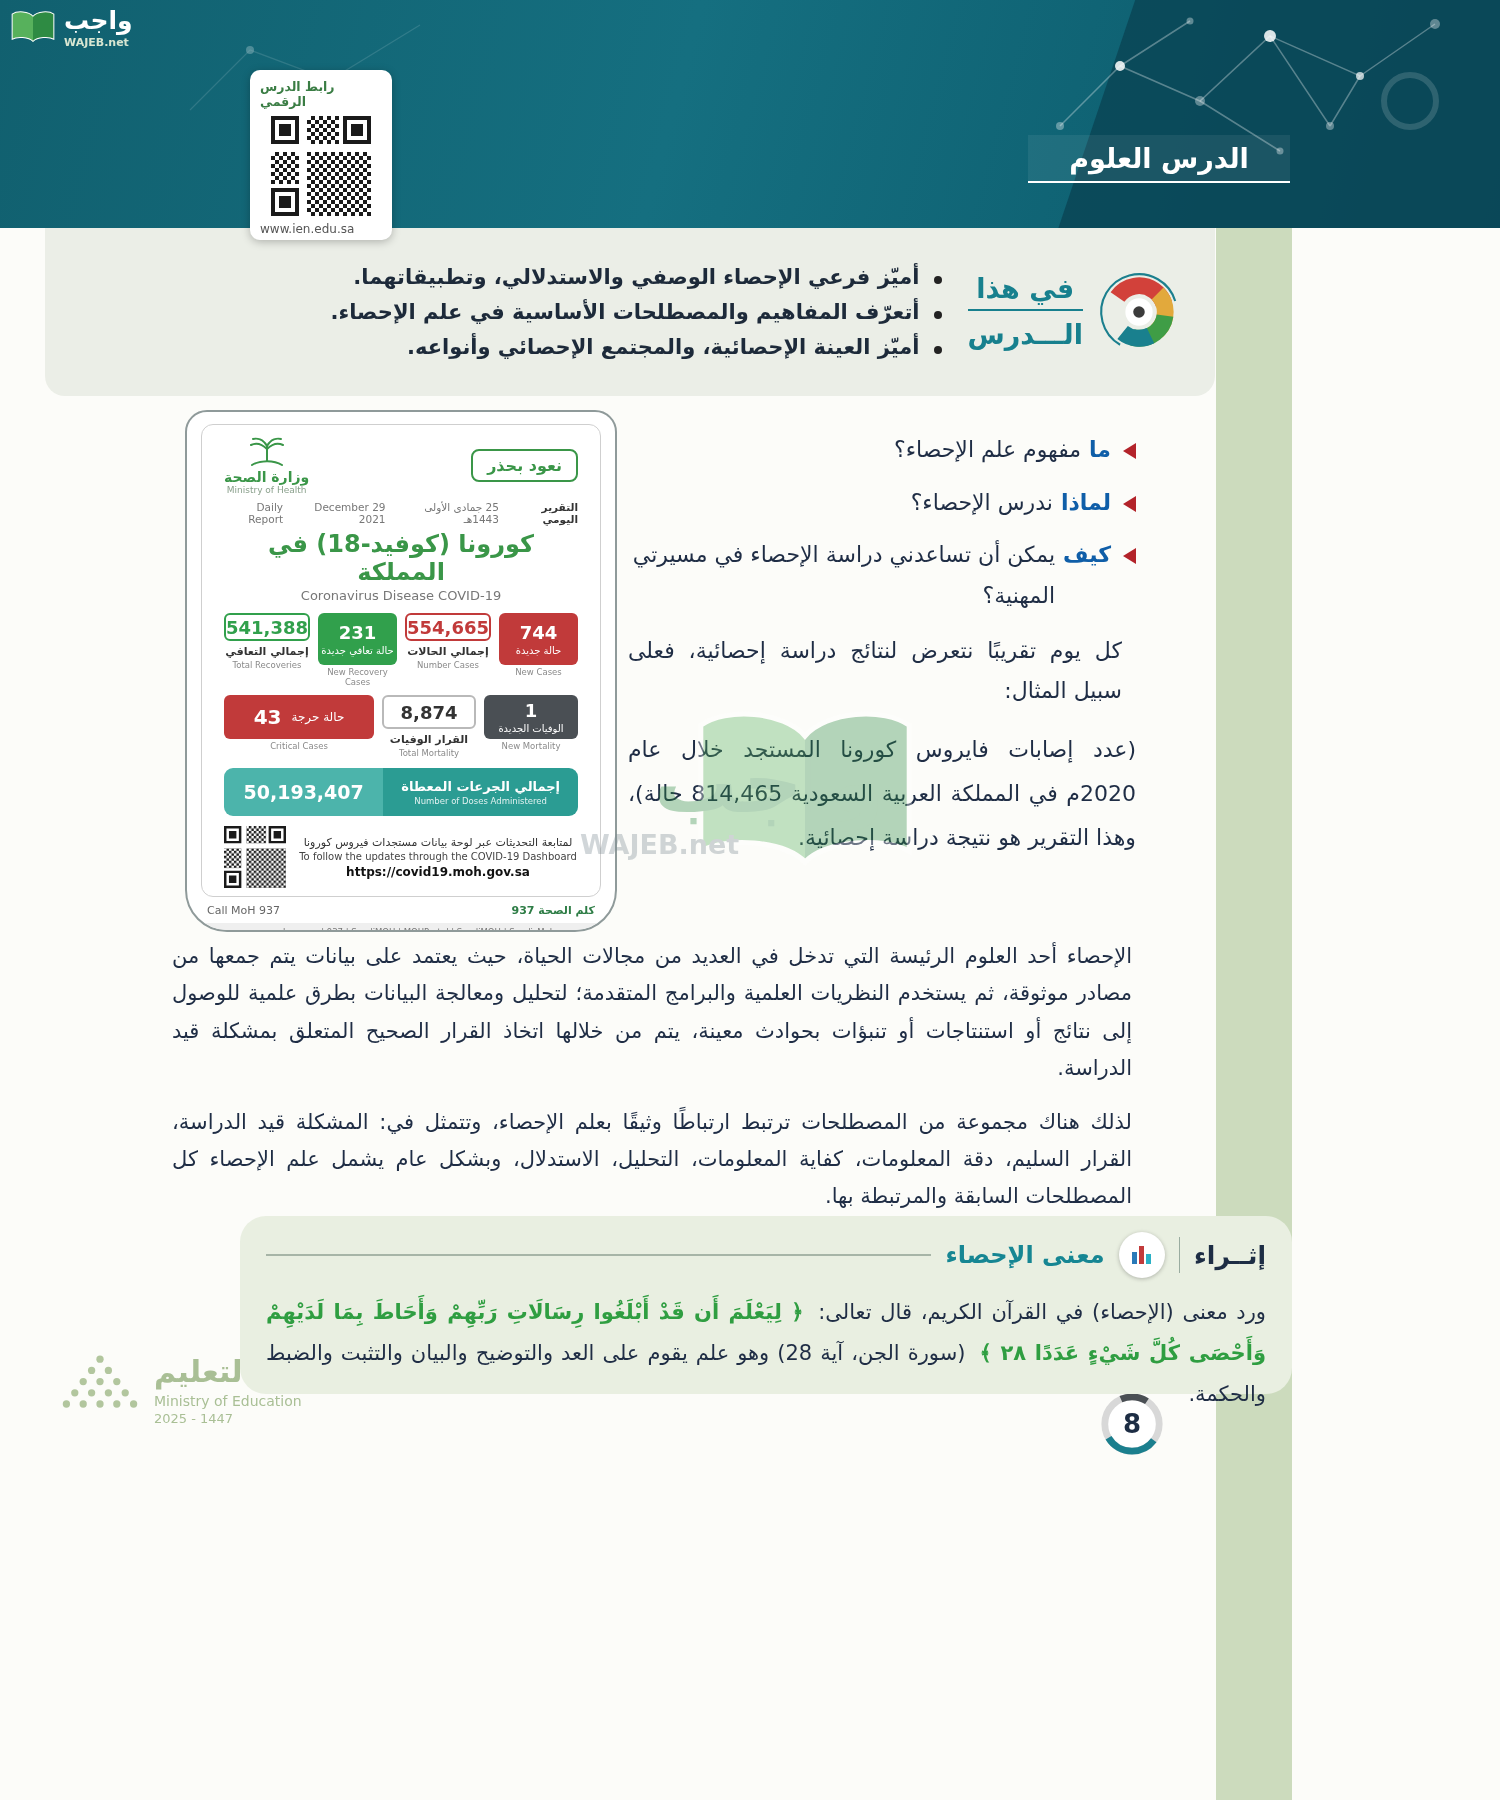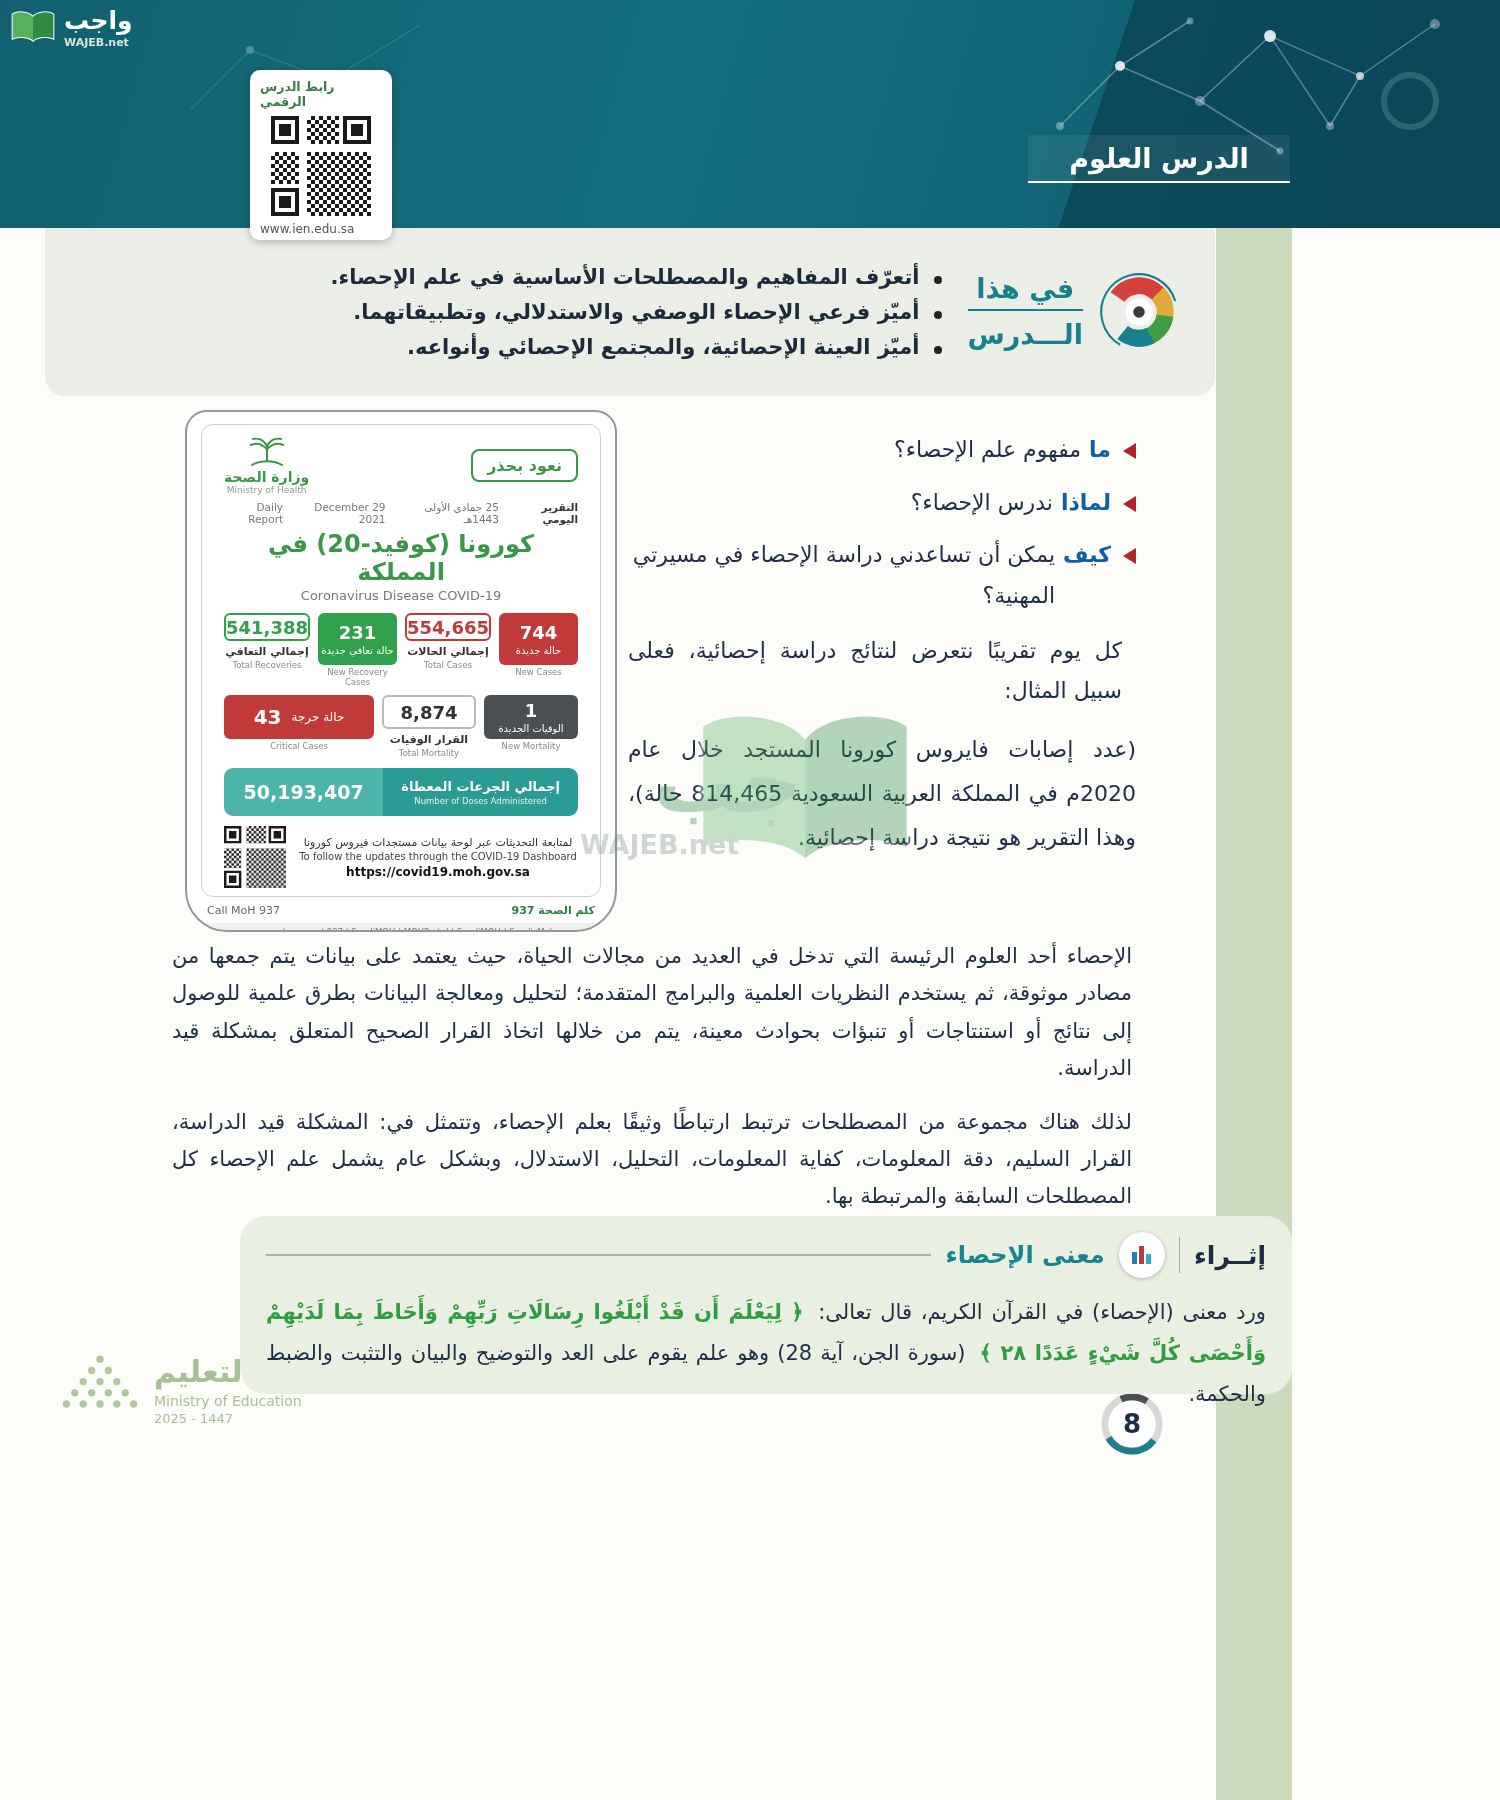--- a/index.html
+++ b/index.html
@@ -256,25 +256,25 @@
         <circle cx="40" cy="40" r="5.5" fill="#3b3b3b"></circle>
       </svg>
       <div class="obj-badge-text">
         <div>في هذا</div>
         <div class="l2">الـــدرس</div>
       </div>
     </div>
     <ul class="obj-list">
       <li>
           <span class="obj-dot"></span>
-          <span>أتعرّف المفاهيم والمصطلحات الأساسية في علم الإحصاء.</span>
+          <span>أميّز فرعي الإحصاء الوصفي والاستدلالي، وتطبيقاتهما.</span>
         </li>
       <li>
           <span class="obj-dot"></span>
-          <span>أميّز فرعي الإحصاء الوصفي والاستدلالي، وتطبيقاتهما.</span>
+          <span>أتعرّف المفاهيم والمصطلحات الأساسية في علم الإحصاء.</span>
         </li>
       <li>
           <span class="obj-dot"></span>
           <span>أميّز العينة الإحصائية، والمجتمع الإحصائي وأنواعه.</span>
         </li>
     </ul>
   </section>
 
   <section class="covid-card" dir="rtl">
     <div class="covid-inner" dir="ltr">
@@ -296,21 +296,21 @@
         <div class="caution-badge">نعود بحذر</div>
       </div>
 
       <div class="report-row" dir="rtl">
         <span class="r-ar">التقرير اليومي</span>
         <span>25 جمادى الأولى 1443هـ</span>
         <span>29 December 2021</span>
         <span>Daily Report</span>
       </div>
 
-      <div class="c-title-ar" dir="rtl">كورونا (كوفيد-20) في المملكة</div>
+      <div class="c-title-ar" dir="rtl">كورونا (كوفيد-18) في المملكة</div>
       <div class="c-title-en">Coronavirus Disease COVID-19</div>
 
       <div class="stats">
         <div class="stats-row1">
           <div class="stat">
             <div class="stat-box outline ol-green">
                 <div class="stat-val">541,388</div>
               </div>
             <div class="stat-ar">إجمالي التعافي</div>
             <div class="stat-en">Total Recoveries</div>
@@ -320,21 +320,21 @@
               <div class="stat-val">231</div>
               <div class="stat-ar-in">حالة تعافي جديدة</div>
             </div>
             <div class="stat-en">New Recovery Cases</div>
           </div>
           <div class="stat">
             <div class="stat-box outline ol-red">
                 <div class="stat-val">554,665</div>
               </div>
             <div class="stat-ar">إجمالي الحالات</div>
-            <div class="stat-en">Total Cases</div>
+            <div class="stat-en">Number Cases</div>
           </div>
           <div class="stat">
             <div class="stat-box fill fl-red">
               <div class="stat-val">744</div>
               <div class="stat-ar-in">حالة جديدة</div>
             </div>
             <div class="stat-en">New Cases</div>
           </div>
         </div>
         <div class="stats-row2">

